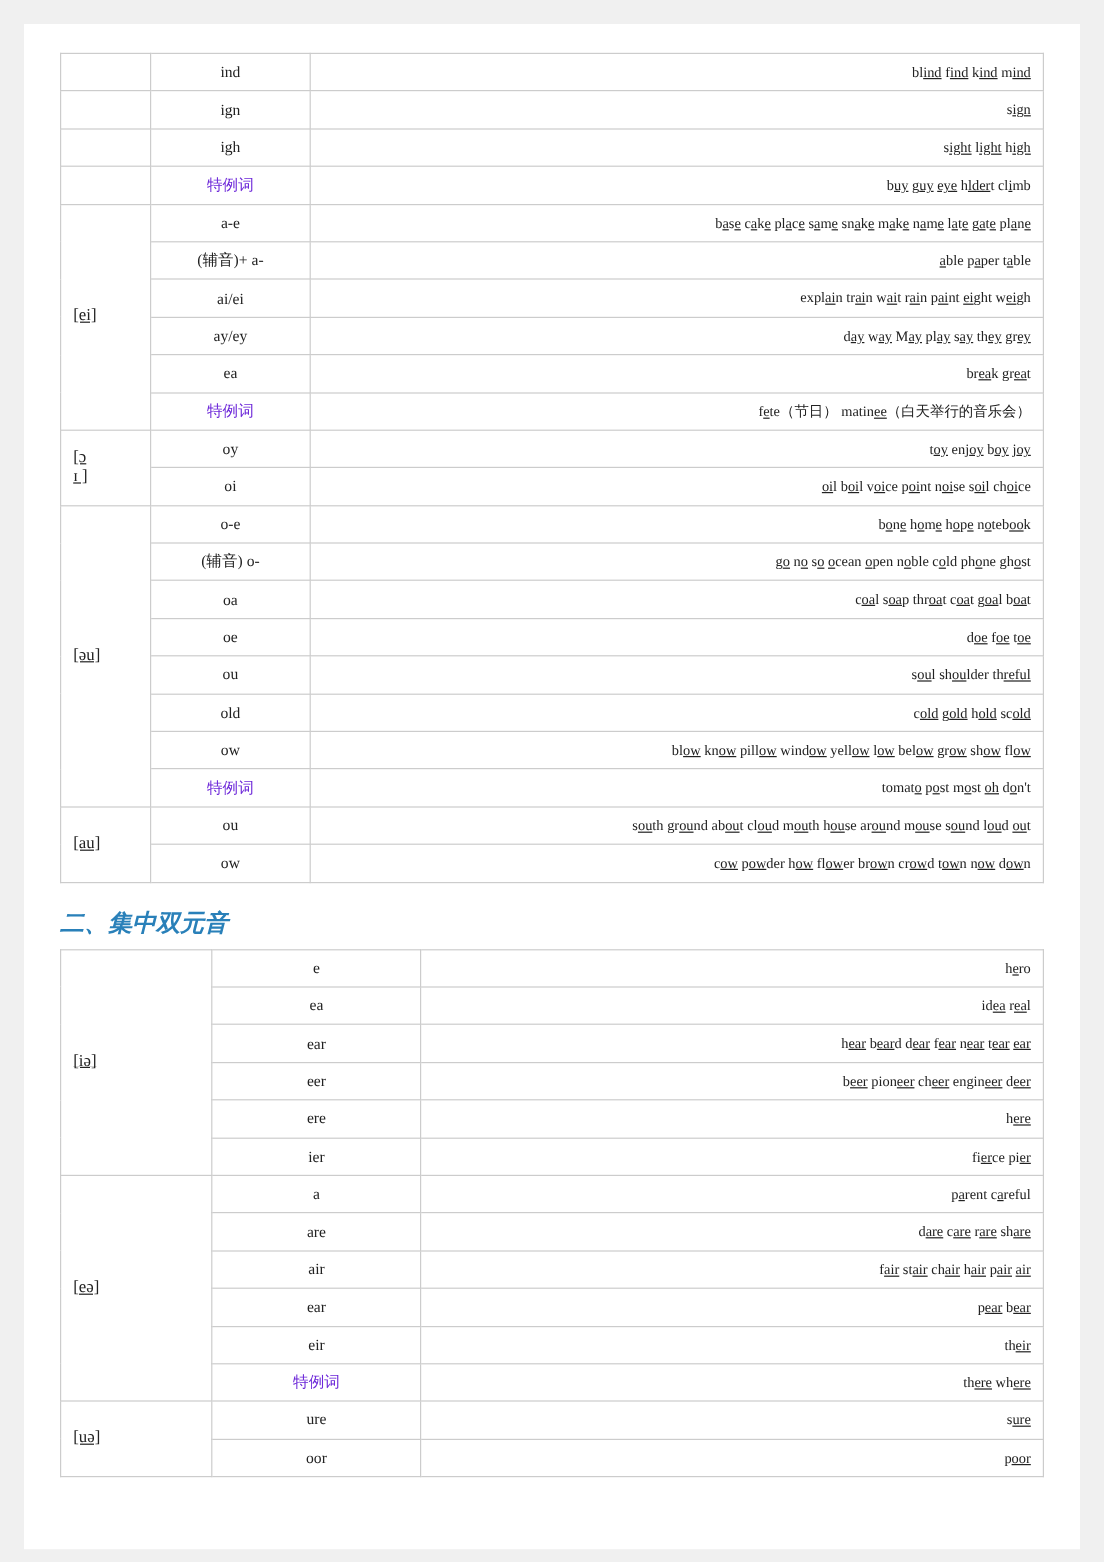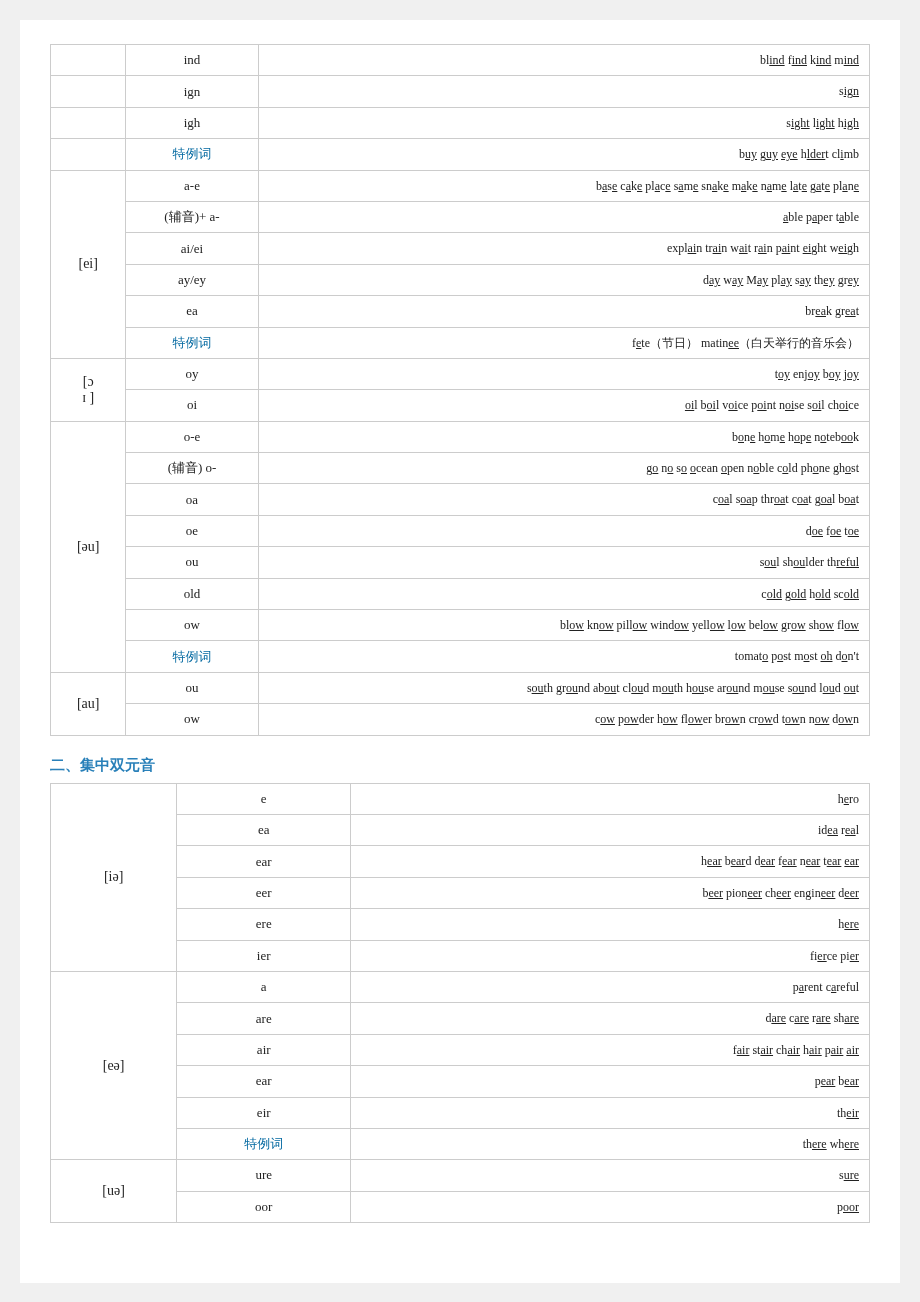--- a/index.html
+++ b/index.html
@@ -20,40 +20,42 @@
       width: 100%;
       border-collapse: collapse;
       margin-bottom: 20px;
     }
     td, th {
       border: 1px solid #ccc;
       padding: 5px 10px;
       vertical-align: middle;
     }
     .phoneme-cell {
-      text-align: center;
+      text-align: left;
       font-size: 14px;
       white-space: nowrap;
+      text-decoration: underline;
     }
     .pattern-cell {
       text-align: center;
       font-size: 13px;
       white-space: nowrap;
     }
     .words-cell {
       font-size: 12px;
       line-height: 1.7;
       text-align: right;
     }
-    .red { color: #0369a1; }
+    .red { color: #6d28d9; }
     .section-title {
       color: #2980b9;
-      font-size: 15px;
+      font-size: 20px;
       font-weight: bold;
       margin: 15px 0 8px 0;
+      font-style: italic;
     }
     .page-num {
       text-align: center;
       font-size: 11px;
       color: #aaa;
       margin: 4px 0;
     }
     u { text-decoration: underline; }
   </style>
 </head>

